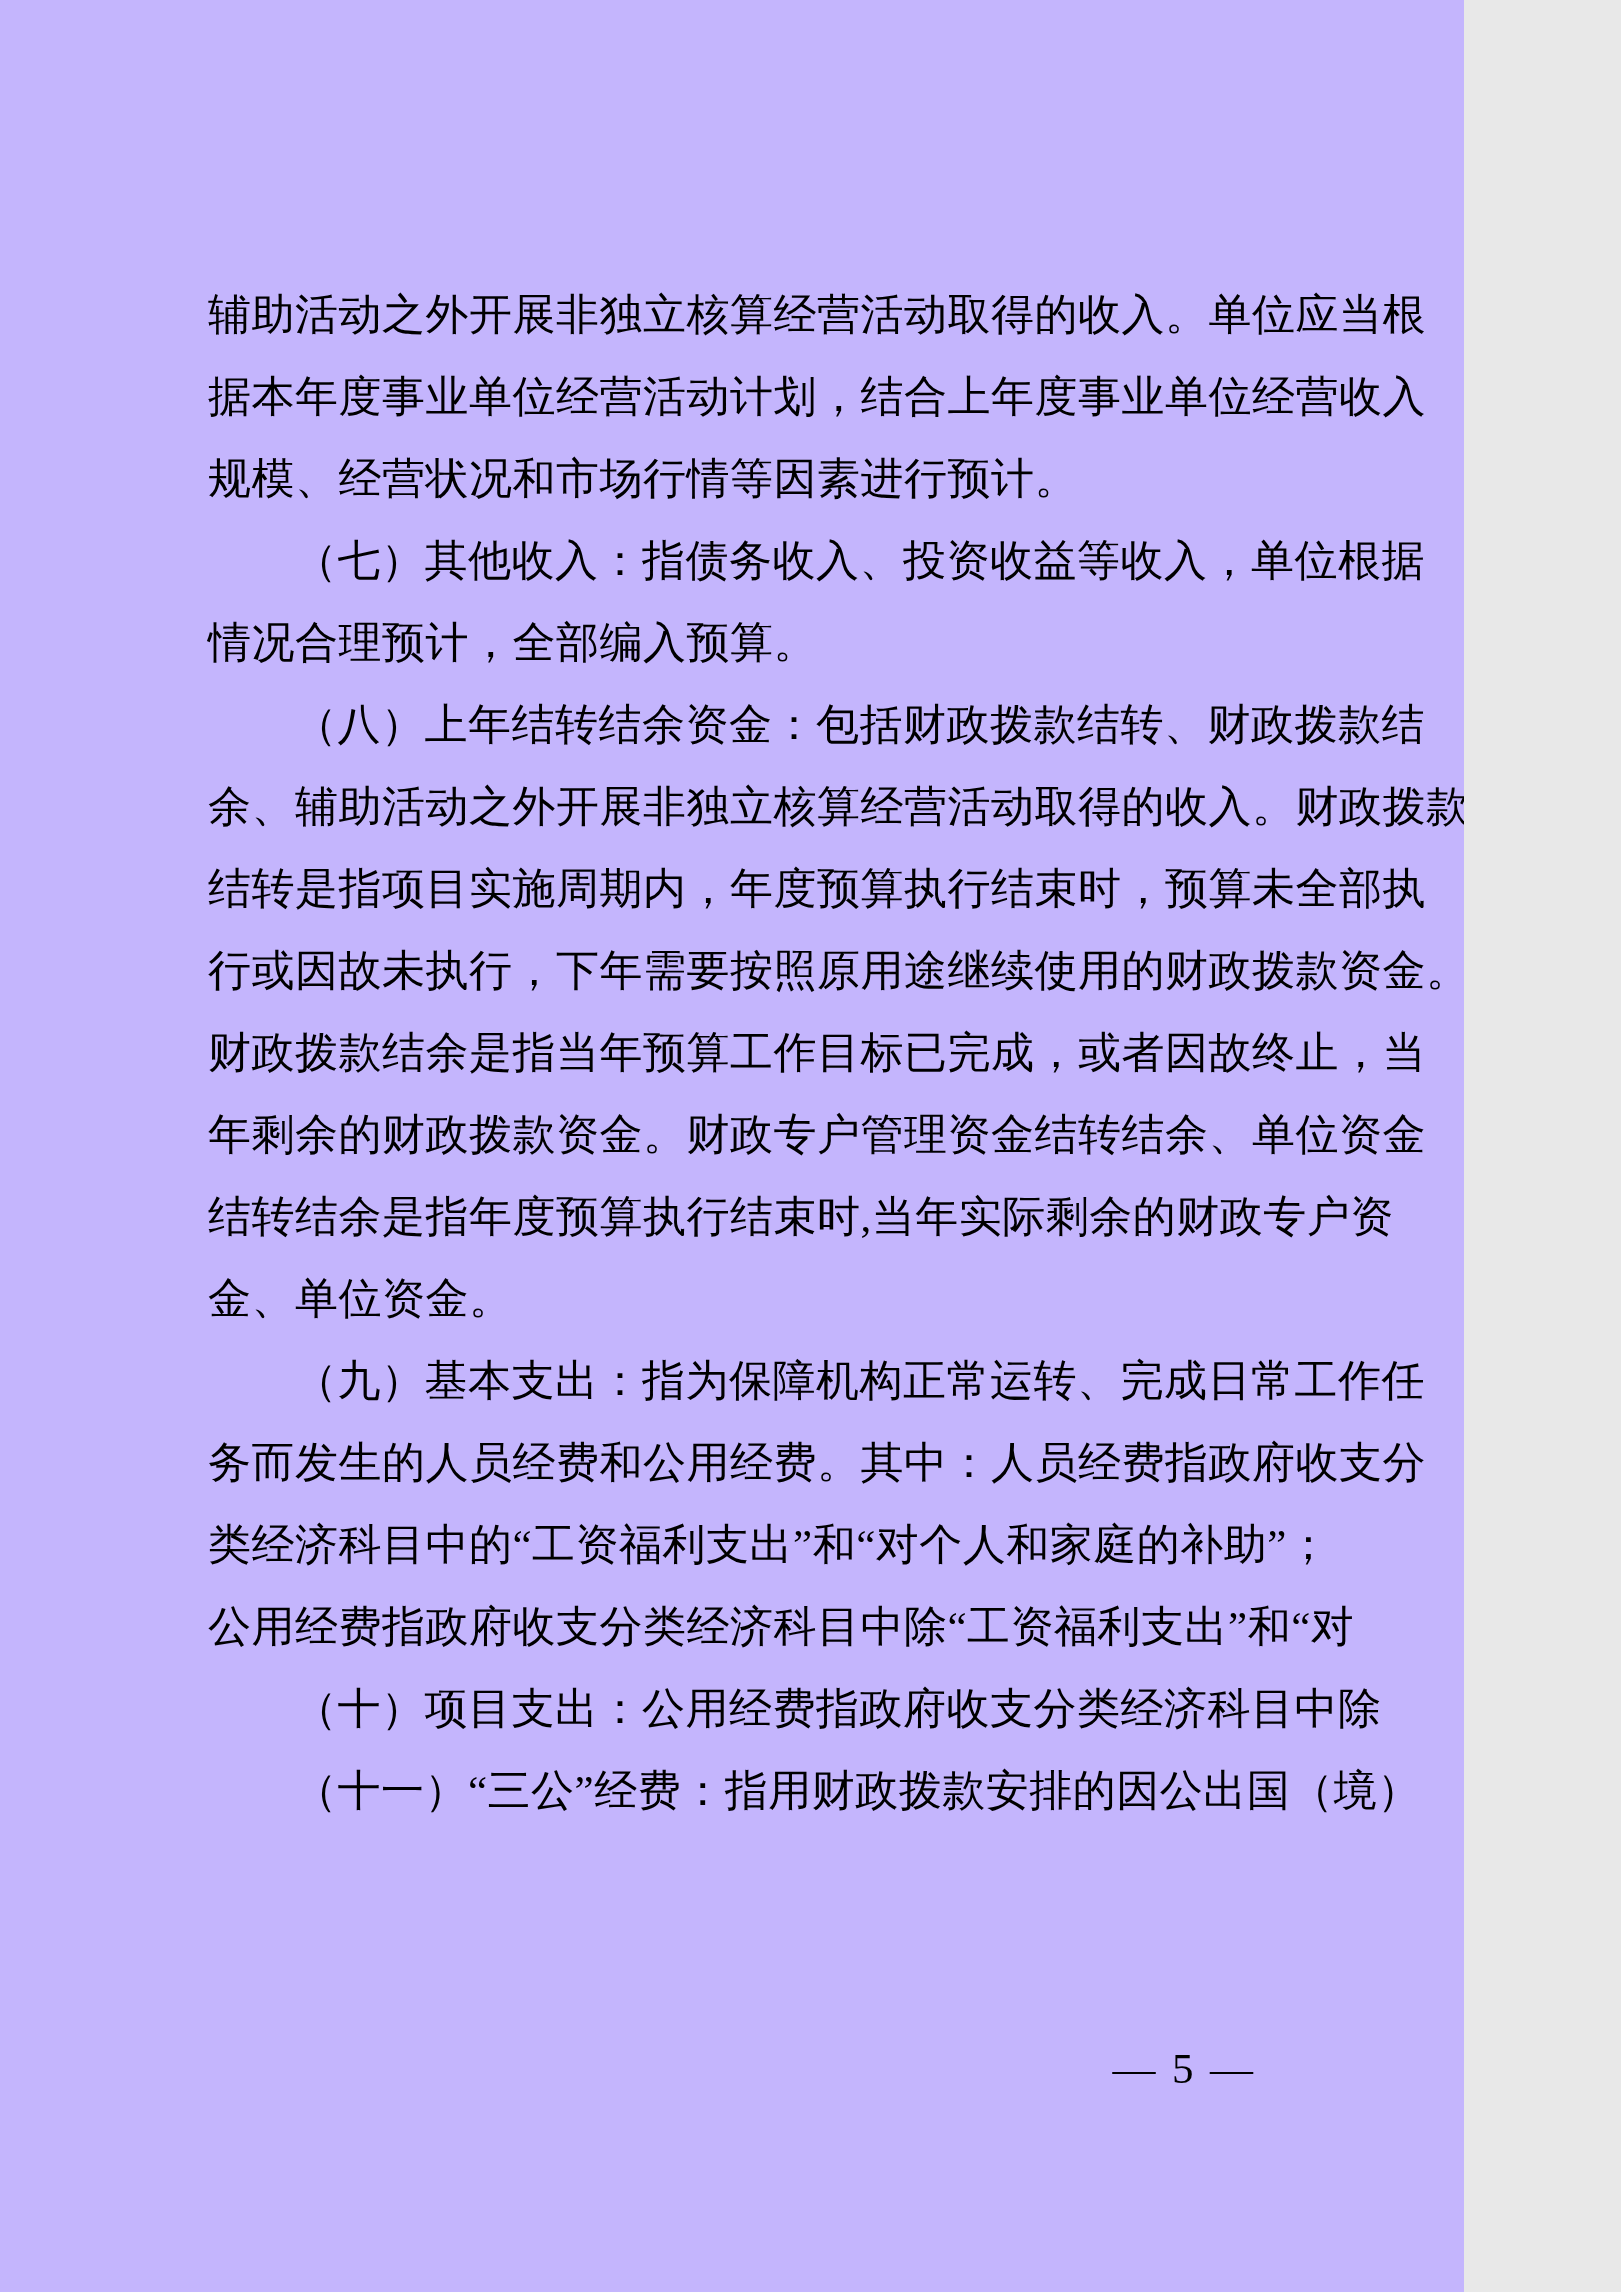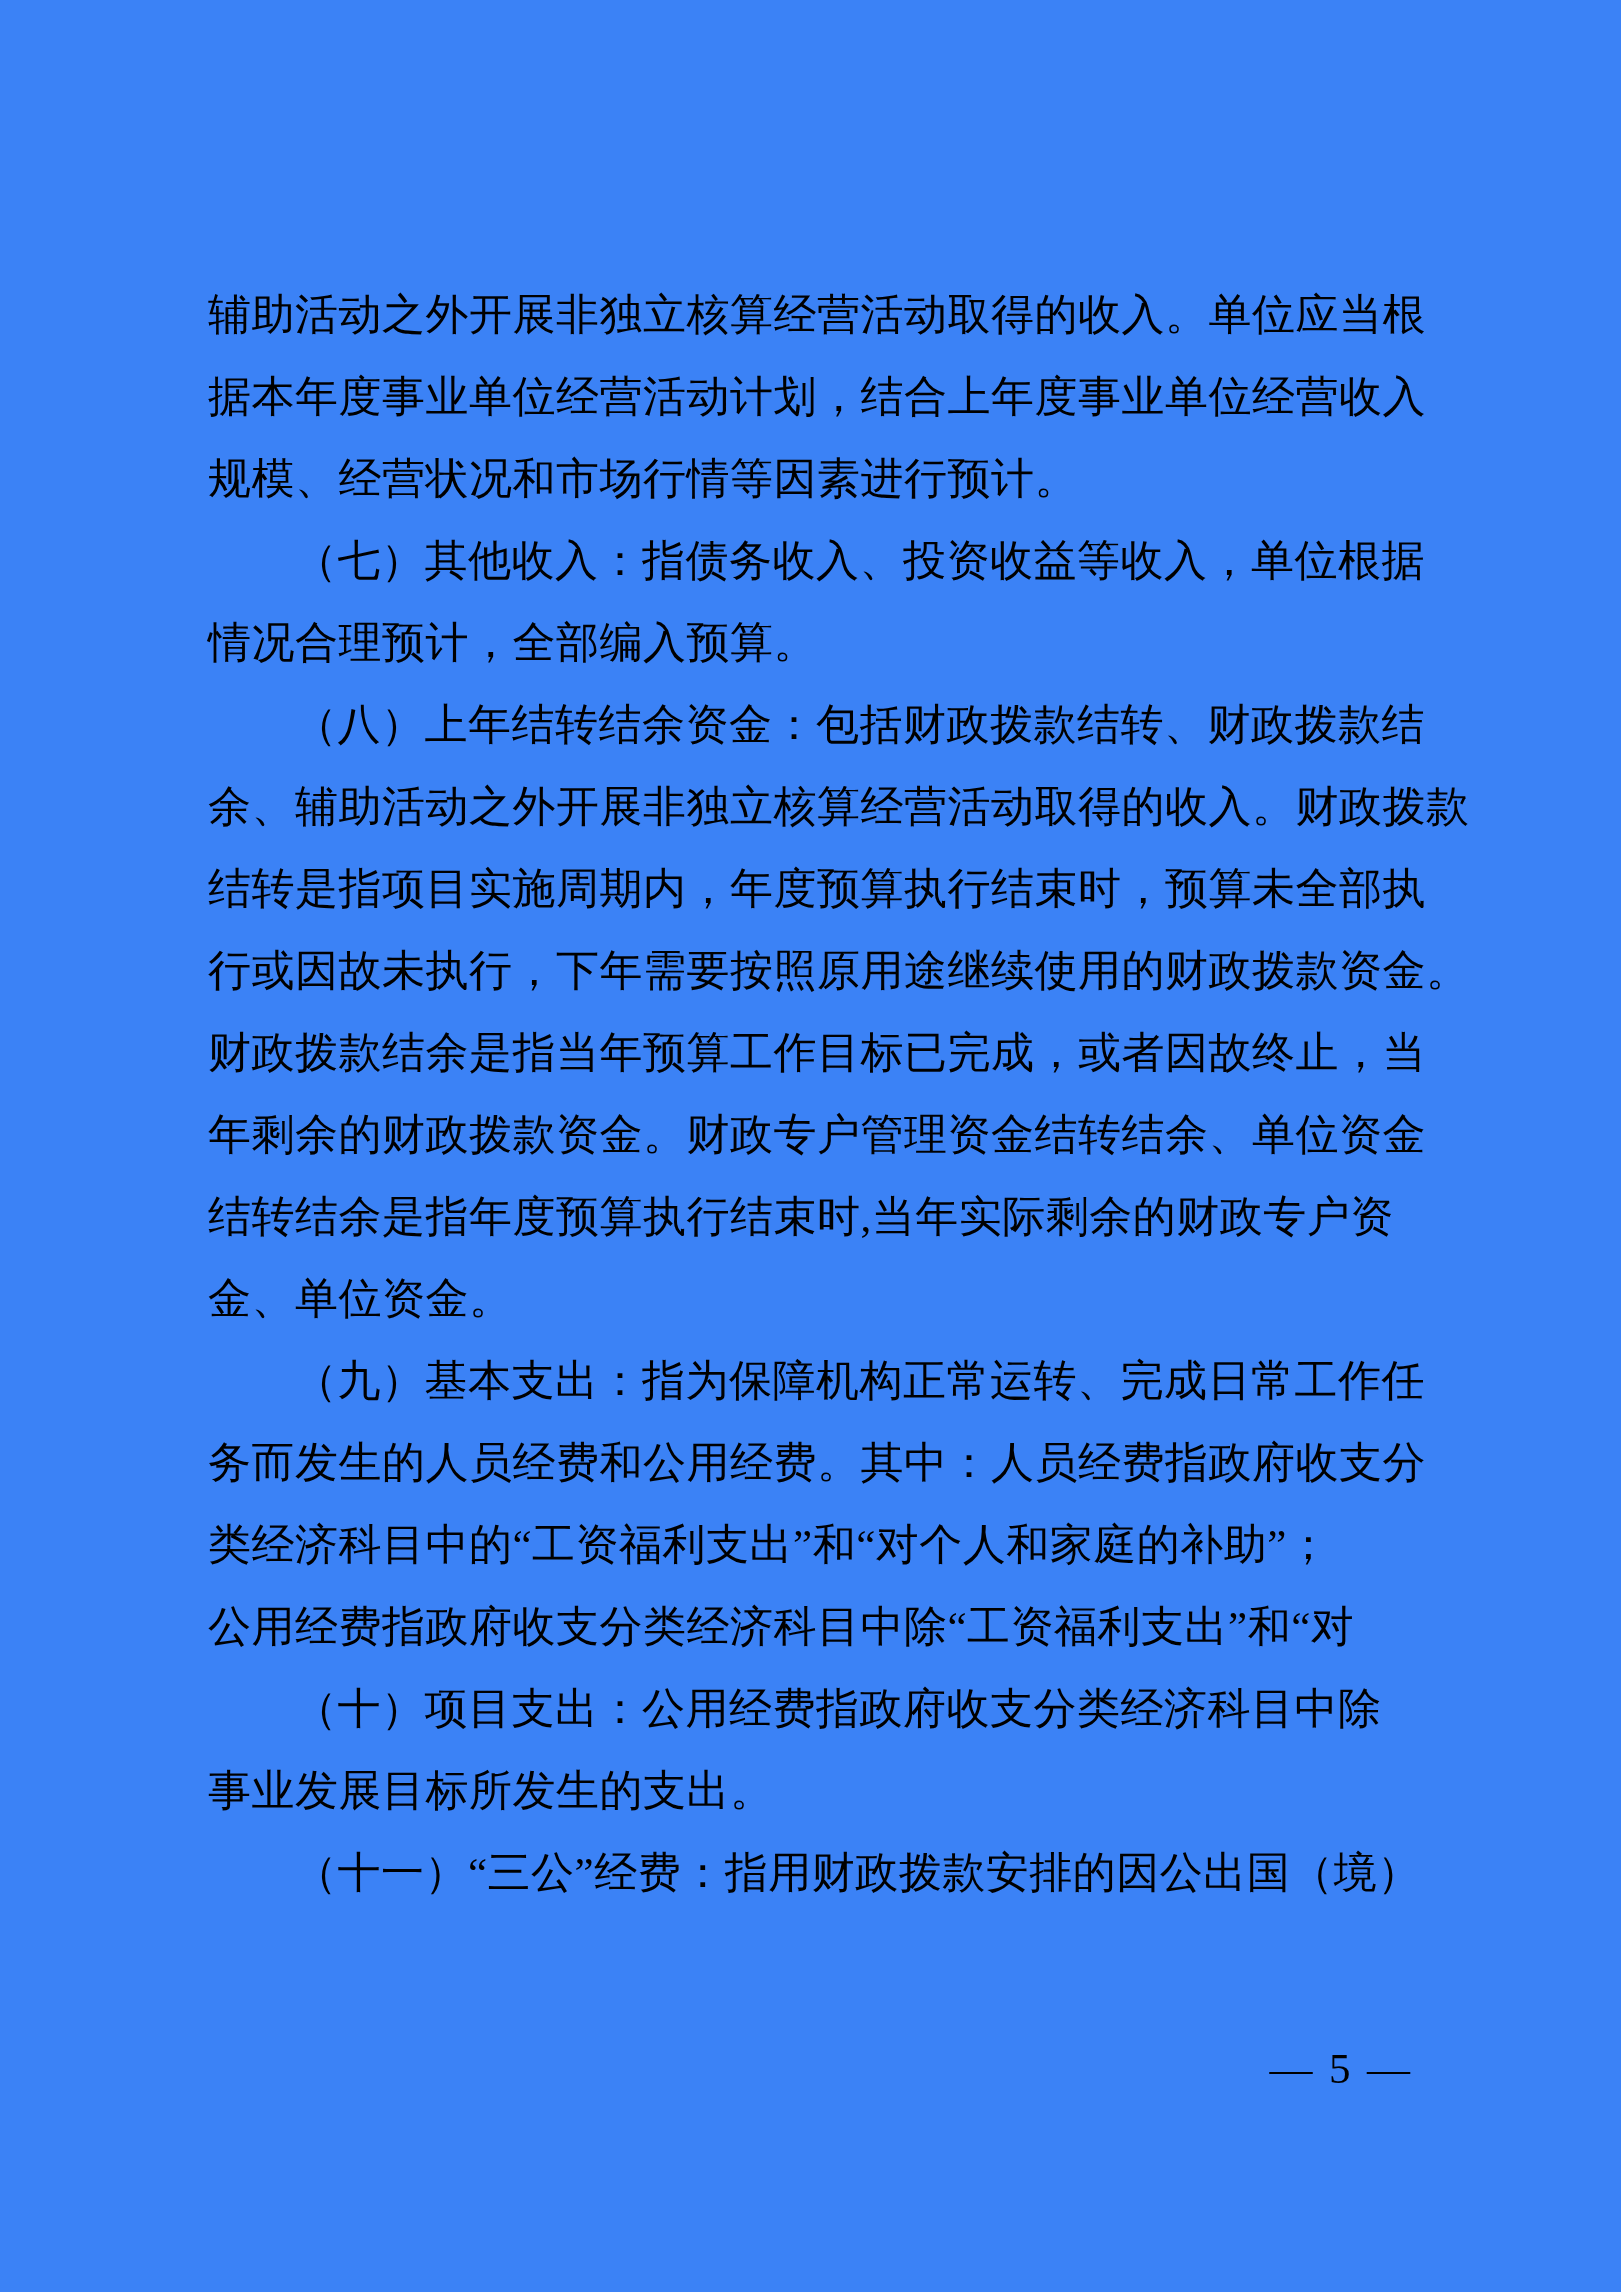--- a/index.html
+++ b/index.html
@@ -2,23 +2,23 @@
 <html><head>
 <meta charset="utf-8">
 <style>
   * { margin: 0; padding: 0; box-sizing: border-box; }
   html, body {
     background: #e8e8e8;
     font-family: "Liberation Serif", "DejaVu Serif", serif;
   }
   .page {
     position: relative;
-    width: 1621px;
+    width: 1464px;
     height: 2293px;
-    background: #3b82f6;
+    background: #c4b5fd;
     color: #000000;
     overflow: hidden;
   }
   .document-body {
     position: absolute;
     left: 208px;
     top: 274px;
     width: 1219px;
   }
   .text-line {
@@ -61,18 +61,17 @@
       <div class="text-line"><span class="seg">行或因故未执行，下年需要按照原用途继续使用的财政拨款资金。</span></div>
       <div class="text-line"><span class="seg">财政拨款结余是指当年预算工作目标已完成，或者因故终止，当</span></div>
       <div class="text-line"><span class="seg">年剩余的财政拨款资金。财政专户管理资金结转结余、单位资金</span></div>
       <div class="text-line"><span class="seg">结转结余是指年度预算执行结束时,当年实际剩余的财政专户资</span></div>
       <div class="text-line"><span class="seg">金、单位资金。</span></div>
       <div class="text-line indent"><span class="seg bold">（九）基本支出：</span><span class="seg">指为保障机构正常运转、完成日常工作任</span></div>
       <div class="text-line"><span class="seg">务而发生的人员经费和公用经费。其中：人员经费指政府收支分</span></div>
       <div class="text-line"><span class="seg">类经济科目中的“工资福利支出”和“对个人和家庭的补助”；</span></div>
       <div class="text-line"><span class="seg">公用经费指政府收支分类经济科目中除“工资福利支出”和“对</span></div>
       <div class="text-line indent"><span class="seg bold">（十）项目支出：</span><span class="seg">公用经费指政府收支分类经济科目中除</span></div>
-      <div class="text-line"><span class="seg">事业发展目标所发生的支出。</span></div>
       <div class="text-line indent"><span class="seg bold">（十一）“三公”经费：</span><span class="seg">指用财政拨款安排的因公出国（境）</span></div>
     </div>
   <div class="page-number">— 5 —</div>
 </div>
 
 
 </body></html>

